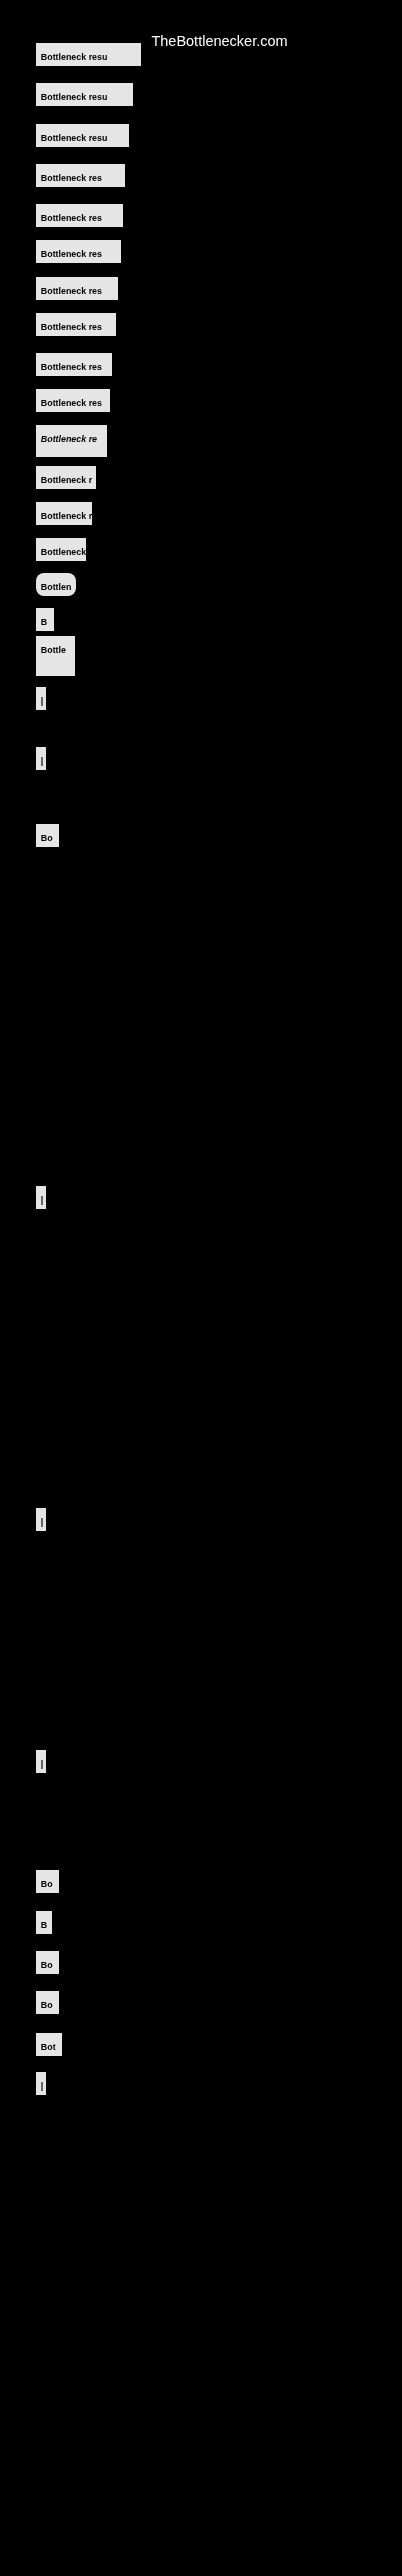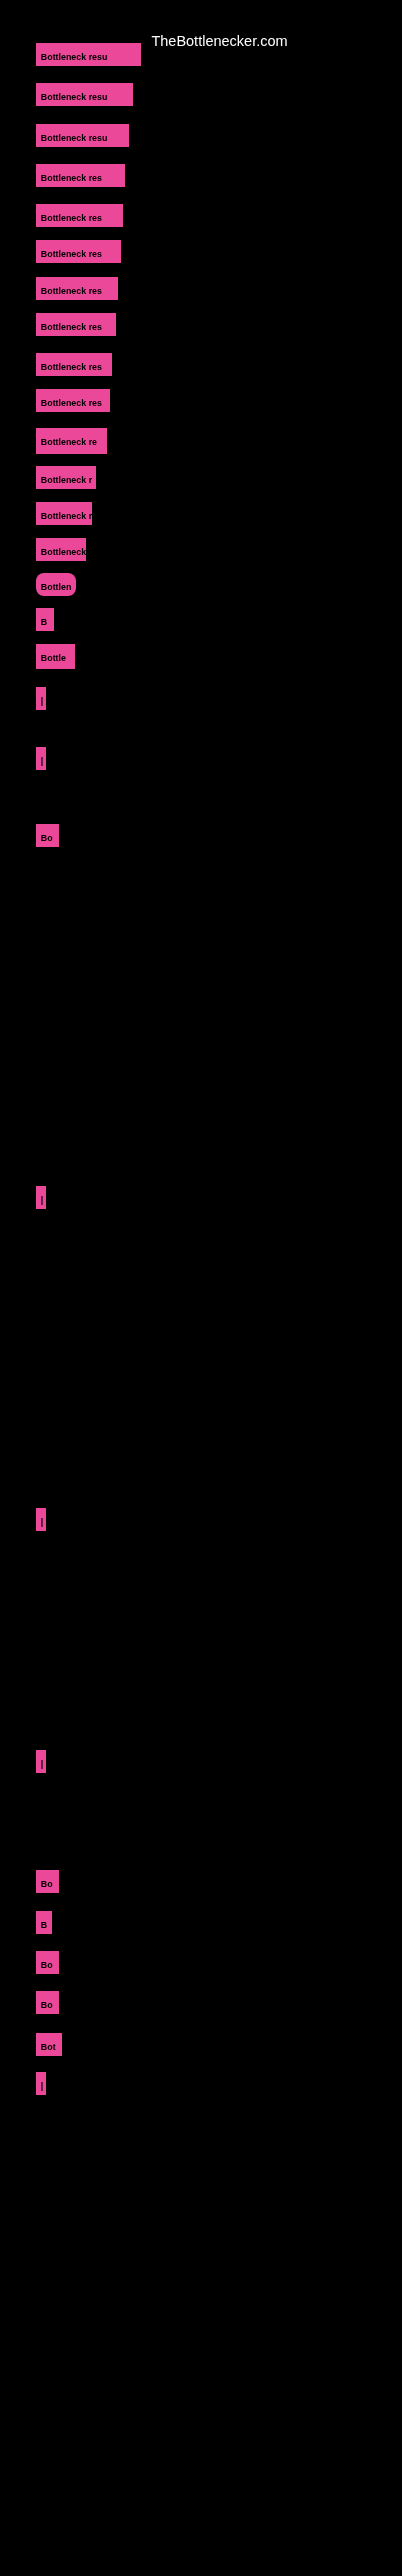--- a/index.html
+++ b/index.html
@@ -28,21 +28,21 @@
     }
 
     .bar-container {
       position: absolute;
       left: 0;
       display: flex;
       align-items: center;
     }
 
     .bar-label {
-      background-color: #ec4899;
+      background-color: #e5e5e5;
       color: #000000;
       font-size: 8.9px;
       font-weight: bold;
       padding: 3.2px 4.8px;
       white-space: nowrap;
       overflow: hidden;
     }
   </style>
 </head>
 <body>
@@ -74,39 +74,39 @@
     <div class="bar-container" style="top: 286px; height: 22.5px;">
       <div class="bar-label" style="width: 80px; height: 22.5px; line-height: 22.5px;">Bottleneck res</div>
     </div>
     <div class="bar-container" style="top: 326px; height: 22.5px;">
       <div class="bar-label" style="width: 76px; height: 22.5px; line-height: 22.5px;">Bottleneck res</div>
     </div>
     <div class="bar-container" style="top: 362px; height: 22.5px;">
       <div class="bar-label" style="width: 74px; height: 22.5px; line-height: 22.5px;">Bottleneck res</div>
     </div>
     <div class="bar-container" style="top: 403px; height: 22.5px;">
-      <div class="bar-label" style="width: 71px; height: 26px; line-height: 22.5px;">Bottleneck re</div>
+      <div class="bar-label" style="width: 71px; height: 32px; line-height: 22.5px; font-style: italic;">Bottleneck re</div>
     </div>
     <div class="bar-container" style="top: 439px; height: 22.5px;">
       <div class="bar-label" style="width: 60px; height: 22.5px; line-height: 22.5px;">Bottleneck r</div>
     </div>
     <div class="bar-container" style="top: 475px; height: 22.5px;">
       <div class="bar-label" style="width: 56px; height: 22.5px; line-height: 22.5px;">Bottleneck r</div>
     </div>
     <div class="bar-container" style="top: 511px; height: 22.5px;">
       <div class="bar-label" style="width: 50px; height: 22.5px; line-height: 22.5px;">Bottleneck d</div>
     </div>
     <div class="bar-container" style="top: 546px; height: 22.5px;">
       <div class="bar-label" style="width: 40px; height: 22.5px; line-height: 22.5px; border-radius: 8px;">Bottlen</div>
     </div>
     <div class="bar-container" style="top: 581px; height: 22.5px;">
       <div class="bar-label" style="width: 17.7px; height: 22.5px; line-height: 22.5px;">B</div>
     </div>
     <div class="bar-container" style="top: 618px; height: 22.5px;">
-      <div class="bar-label" style="width: 39px; height: 25px; line-height: 22.5px;">Bottle</div>
+      <div class="bar-label" style="width: 39px; height: 40px; line-height: 22.5px;">Bottle</div>
     </div>
     <div class="bar-container" style="top: 660px; height: 22.5px;">
       <div class="bar-label" style="width: 6.4px; height: 22.5px; line-height: 22.5px;">|</div>
     </div>
     <div class="bar-container" style="top: 720px; height: 22.5px;">
       <div class="bar-label" style="width: 6.4px; height: 22.5px; line-height: 22.5px;">|</div>
     </div>
     <div class="bar-container" style="top: 797px; height: 22.5px;">
       <div class="bar-label" style="width: 22.5px; height: 22.5px; line-height: 22.5px;">Bo</div>
     </div>

